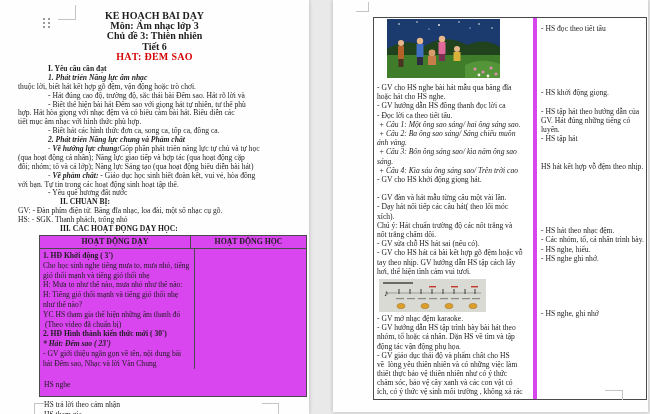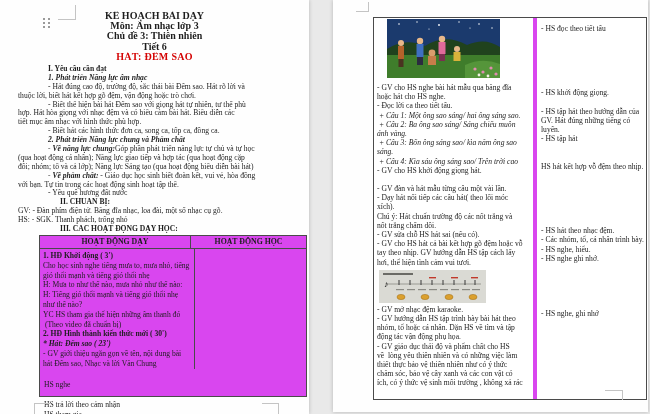--- a/index.html
+++ b/index.html
@@ -59,28 +59,28 @@
         <div class="ln b">KẾ HOẠCH BÀI DẠY</div>
         <div class="ln b">Môn: Âm nhạc lớp 3</div>
         <div class="ln b">Chủ đề 3: Thiên nhiên</div>
         <div class="ln b">Tiết 6</div>
         <div class="ln b red big">HÁT: ĐẾM SAO</div>
       </div>
 
     <div class="lp-body">
         <div class="ln b ind1">I. Yêu cầu cần đạt</div>
         <div class="ln bi ind1">1. Phát triển Năng lực âm nhạc</div>
+        <div class="ln">thuộc lời, biết hát kết hợp gõ đệm, vận động hoặc trò chơi.</div>
         <div class="ln ind1">- Hát đúng cao độ, trường độ, sắc thái bài Đếm sao. Hát rõ lời và</div>
-        <div class="ln">thuộc lời, biết hát kết hợp gõ đệm, vận động hoặc trò chơi.</div>
         <div class="ln ind1">- Biết thể hiện bài hát Đếm sao với giọng hát tự nhiên, tư thế phù</div>
         <div class="ln">hợp. Hát hòa giọng với nhạc đệm và có biểu cảm bài hát. Biểu diễn các</div>
         <div class="ln">tiết mục âm nhạc với hình thức phù hợp.</div>
         <div class="ln ind1">- Biết hát các hình thức đơn ca, song ca, tốp ca, đồng ca.</div>
         <div class="ln bi ind1">2. Phát triển Năng lực chung và Phẩm chất</div>
-        <div class="ln ind1"><span class="bi">- Về năng lực chung:</span><span>Góp phần phát triển năng lực tự chủ và tự học</span></div>
+        <div class="ln ind1"><span class="bi">- Về hướng lực chung:</span><span>Góp phần phát triển năng lực tự chủ và tự học</span></div>
         <div class="ln">(qua hoạt động cá nhân); Năng lực giao tiếp và hợp tác (qua hoạt động cặp</div>
         <div class="ln">đôi; nhóm; tổ và cả lớp); Năng lực Sáng tạo (qua hoạt động biểu diễn bài hát)</div>
         <div class="ln ind1"><span class="bi">- Về phẩm chất:</span><span> - Giáo dục học sinh biết đoàn kết, vui vẻ, hòa đồng</span></div>
         <div class="ln">với bạn. Tự tin trong các hoạt động sinh hoạt tập thể.</div>
         <div class="ln ind1">- Yêu quê hương đất nước</div>
         <div class="ln b ind2">II. CHUẨN BỊ:</div>
         <div class="ln">GV: - Đàn phím điện tử. Băng đĩa nhạc, loa đài, một số nhạc cụ gõ.</div>
         <div class="ln">HS: - SGK. Thanh phách, trống nhỏ</div>
         <div class="ln b ind2">III. CÁC HOẠT ĐỘNG DẠY HỌC:</div>
       </div>
@@ -166,20 +166,21 @@
             <circle cx="70" cy="30" r="3" fill="#e8b88a"></circle>
               <rect x="66.5" y="33" width="7" height="9" fill="#d9b23a"></rect>
             <circle cx="45" cy="34" r="3.4" fill="#d99d6d"></circle>
               <rect x="41" y="37" width="8" height="9" fill="#c77d4a"></rect>
           </g>
         </svg>
 
         <div>
             <div class="ln">- GV cho HS nghe bài hát mẫu qua băng đĩa</div>
             <div class="ln">hoặc hát cho HS nghe.</div>
+            <div class="ln">- GV hướng dẫn HS đồng thanh đọc lời ca</div>
             <div class="ln">- Đọc lời ca theo tiết tấu.</div>
             <div class="ln i"> + Câu 1: Một ông sao sáng/ hai ông sáng sao.</div>
             <div class="ln i"> + Câu 2: Ba ông sao sáng/ Sáng chiếu muôn</div>
             <div class="ln i">ánh vàng.</div>
             <div class="ln i"> + Câu 3: Bốn ông sáng sao/ kìa năm ông sao</div>
             <div class="ln i">sáng.</div>
             <div class="ln i"> + Câu 4: Kìa sáu ông sáng sao/ Trên trời cao</div>
             <div class="ln">- GV cho HS khởi động giọng hát.</div>
             <div class="ln">&nbsp;</div>
             <div class="ln">- GV đàn và hát mẫu từng câu một vài lần.</div>

